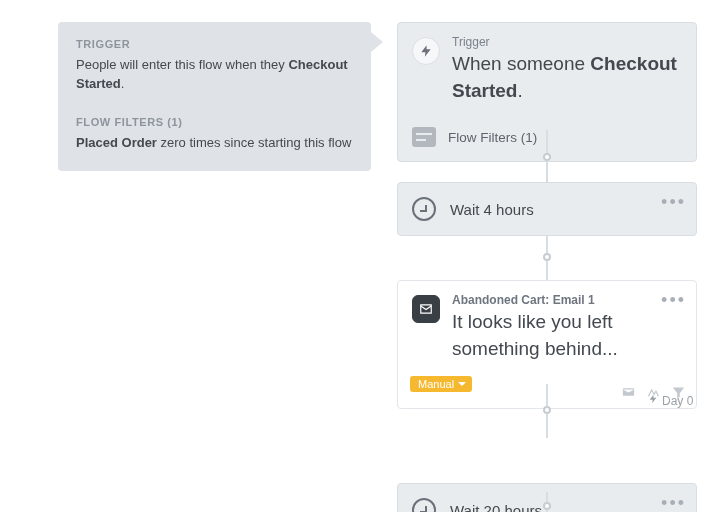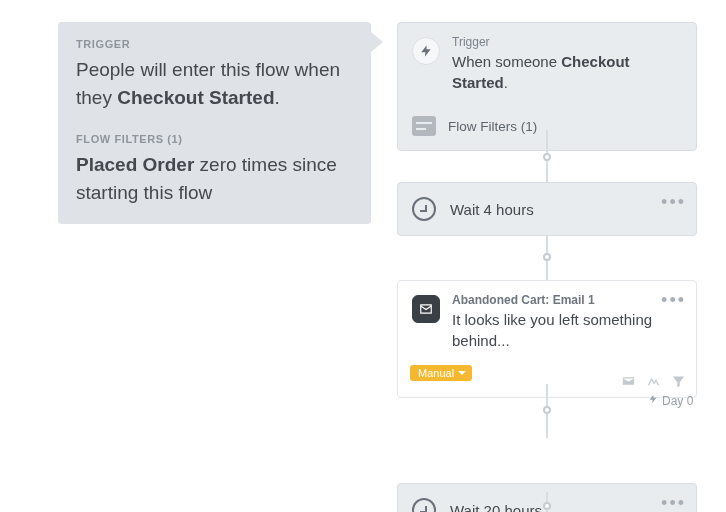--- a/index.html
+++ b/index.html
@@ -30,21 +30,21 @@
   }
   .info-card .sec-label {
     font-size: 11px;
     letter-spacing: 0.6px;
     color: #8d949c;
     font-weight: 700;
     text-transform: uppercase;
     margin-bottom: 6px;
   }
   .info-card .sec-text {
-    font-size: 19px;
+    font-size: 13px;
     line-height: 1.45;
     color: #44494f;
   }
   .info-card .sec-text b { font-weight: 700; }
   .info-card .spacer { height: 22px; }
   
   .info-card::after {
     content: "";
     position: absolute;
     right: -12px;
@@ -105,21 +105,21 @@
   .fcard.grey .iconbox { background: #f6f7f8; border-color: #dcdfe3; }
   .fcard .iconbox.square { border-radius: 6px; }
   .iconbox svg { width: 14px; height: 14px; fill: #5b6168; stroke: #5b6168; }
   .fcard .body { flex: 1; }
   .fcard .title-sm {
     font-size: 12px;
     color: #7a828b;
     margin-bottom: 2px;
   }
   .fcard .title-md {
-    font-size: 15px;
+    font-size: 19px;
     color: #44494f;
     line-height: 1.4;
   }
   .fcard .title-md b { font-weight: 700; }
   .ellipsis {
     position: absolute;
     right: 10px;
     top: 10px;
     color: #a8afb6;
     font-size: 18px;

